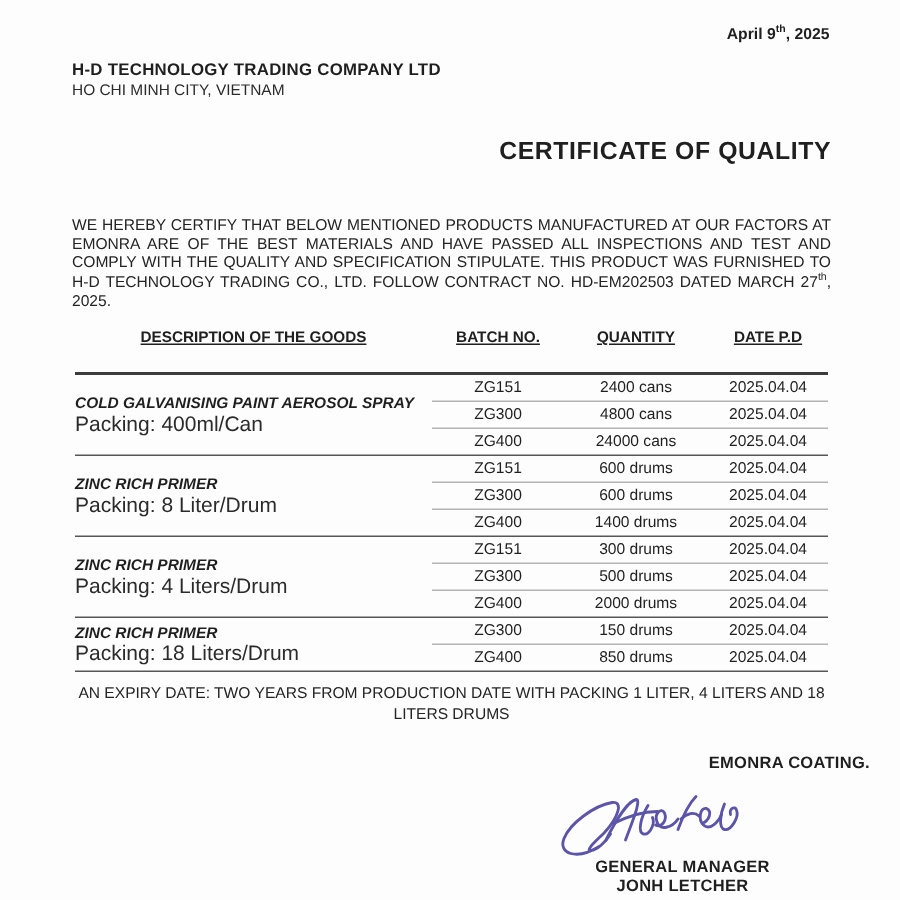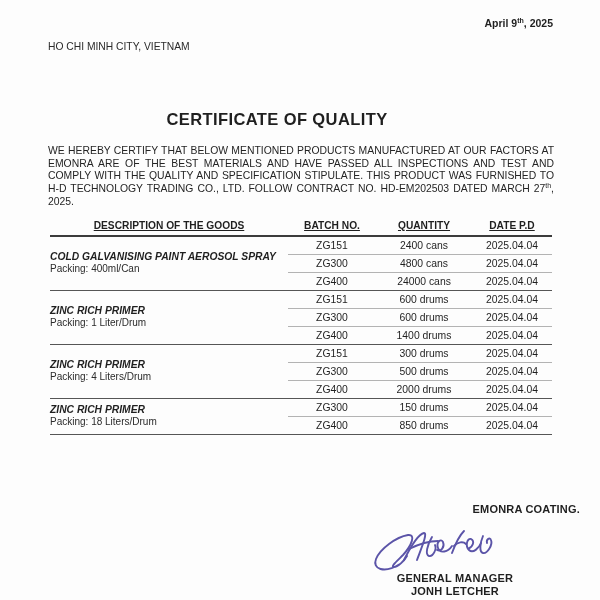--- a/index.html
+++ b/index.html
@@ -7,56 +7,57 @@
   body { font-family: "Liberation Sans", sans-serif; color: #1f1f1f; position: relative; }
   .page { position: absolute; inset: 0; width: 600px; height: 600px; background: #fdfdfd; overflow: hidden; }
 
   .date-line { position: absolute; top: 17px; right: 47px; font-size: 10.5px; font-weight: bold; }
   sup.ss { font-size: 7px; vertical-align: super; line-height: 0; }
 
   .company { position: absolute; left: 48px; top: 41px; }
   .company-name { font-size: 11.2px; font-weight: bold; letter-spacing: .2px; margin-bottom: 2px; }
   .company-addr { font-size: 10.3px; line-height: 12.6px; color: #2a2a2a; }
 
-  .doc-title { position: absolute; top: 110px; left: 0; width: 554px; text-align: center;
+  .doc-title { position: absolute; top: 92px; left: 0; width: 554px; text-align: right;
                font-size: 16.5px; font-weight: bold; letter-spacing: .4px; }
 
   .body-par { position: absolute; left: 48px; top: 145px; width: 506px; font-size: 10.4px;
               line-height: 12.7px; text-align: justify; color: #242424; }
 
   table.goods { position: absolute; left: 50px; top: 214px; width: 502px; border-collapse: collapse; table-layout: fixed; }
-  table.goods th { font-size: 10.2px; font-weight: bold; text-align: center; padding: 6px 0 4px 0;
+  table.goods th { font-size: 10.2px; font-weight: bold; text-align: center; padding: 6px 0 17px 0;
                    border-bottom: 2px solid #3c3c3c; }
   table.goods th .u { text-decoration: underline; }
   table.goods td { font-size: 10.4px; height: 18px; vertical-align: middle; padding: 0; }
   td.cell-batch, td.cell-qty { text-align: center; }
   td.cell-date { text-align: center; padding-right: 6px; }
   td.desc { text-align: left; vertical-align: middle; padding-right: 8px; border-bottom: 1.6px solid #565656; }
   .goods-name { font-weight: bold; font-size: 10.3px; line-height: 12.5px; font-style: italic; }
-  .goods-pack { font-size: 10px; line-height: 12.5px; color: #2b2b2b; }
+  .goods-pack { font-size: 14px; line-height: 12.5px; color: #2b2b2b; }
   tr.sub td.cell-batch, tr.sub td.cell-qty, tr.sub td.cell-date { border-bottom: 1px solid #b3b3b3; }
   tr.grp-end td { border-bottom: 1.6px solid #565656; }
 
   .expiry { position: absolute; left: 48px; top: 456px; width: 506px; text-align: center;
             font-size: 10.4px; line-height: 13.5px; color: #242424; }
 
   .sig-company { position: absolute; left: 330px; top: 503px; width: 250px; text-align: right;
                  font-size: 11px; font-weight: bold; letter-spacing: .2px; }
   .sig-image { position: absolute; left: 370px; top: 527px; width: 136px; height: 48px; }
   .sig-names { position: absolute; left: 330px; top: 572px; width: 250px; text-align: center;
                font-size: 11px; font-weight: bold; line-height: 13px; letter-spacing: .2px; }
 </style>
 </head>
 <body>
 
 <div class="page">
 
   <div class="date-line"><span>April 9</span><sup class="ss">th</sup><span>, 2025</span></div>
 
   <div class="company">
+    <div class="company-name">H-D TECHNOLOGY TRADING COMPANY LTD</div>
     <div class="company-addr">HO CHI MINH CITY, VIETNAM</div>
   </div>
 
   <div class="doc-title">CERTIFICATE OF QUALITY</div>
 
   <div class="body-par"><span>WE HEREBY CERTIFY THAT BELOW MENTIONED PRODUCTS MANUFACTURED AT OUR FACTORS AT EMONRA ARE OF THE BEST MATERIALS AND HAVE PASSED ALL INSPECTIONS AND TEST AND COMPLY WITH THE QUALITY AND SPECIFICATION STIPULATE. THIS PRODUCT WAS FURNISHED TO H-D TECHNOLOGY TRADING CO., LTD. FOLLOW CONTRACT NO. HD-EM202503 DATED MARCH 27</span><sup class="ss">th</sup><span>, 2025.</span></div>
 
   <table class="goods">
     <colgroup>
       <col style="width:238px">
@@ -90,21 +91,21 @@
       </tr>
       <tr class="grp-end">
         <td class="cell-batch">ZG400</td>
         <td class="cell-qty">24000 cans</td>
         <td class="cell-date">2025.04.04</td>
       </tr>
 
       <tr class="sub">
         <td class="desc" rowspan="3">
           <div class="goods-name">ZINC RICH PRIMER</div>
-          <div class="goods-pack">Packing: 1 Liter/Drum</div>
+          <div class="goods-pack">Packing: 8 Liter/Drum</div>
         </td>
         <td class="cell-batch">ZG151</td>
         <td class="cell-qty">600 drums</td>
         <td class="cell-date">2025.04.04</td>
       </tr>
       <tr class="sub">
         <td class="cell-batch">ZG300</td>
         <td class="cell-qty">600 drums</td>
         <td class="cell-date">2025.04.04</td>
       </tr>
@@ -145,20 +146,21 @@
       </tr>
       <tr class="grp-end">
         <td class="cell-batch">ZG400</td>
         <td class="cell-qty">850 drums</td>
         <td class="cell-date">2025.04.04</td>
       </tr>
     </tbody>
   </table>
 
   <div class="expiry">
+    <div>AN EXPIRY DATE: TWO YEARS FROM PRODUCTION DATE WITH PACKING 1 LITER, 4 LITERS AND 18 LITERS DRUMS</div>
   </div>
 
   <div class="sig-company">EMONRA COATING.</div>
 
   <div class="sig-image">
     <svg width="136" height="48" viewBox="0 0 136 48">
       <g fill="none" stroke="#5b54a8" stroke-width="1.9" stroke-linecap="round" stroke-linejoin="round">
         <path d="M30 37 C14 47 2 42 6 32 C10 22 26 10 38 8 C46 7 42 18 33 28 C27 34 20 40 24 40 C28 40 34 34 37 29"></path>
         <path d="M34 33 C41 19 49 7 54 6 C58 6 51 22 47 33"></path>
         <path d="M39 22 C49 17 60 14 68 14"></path>

